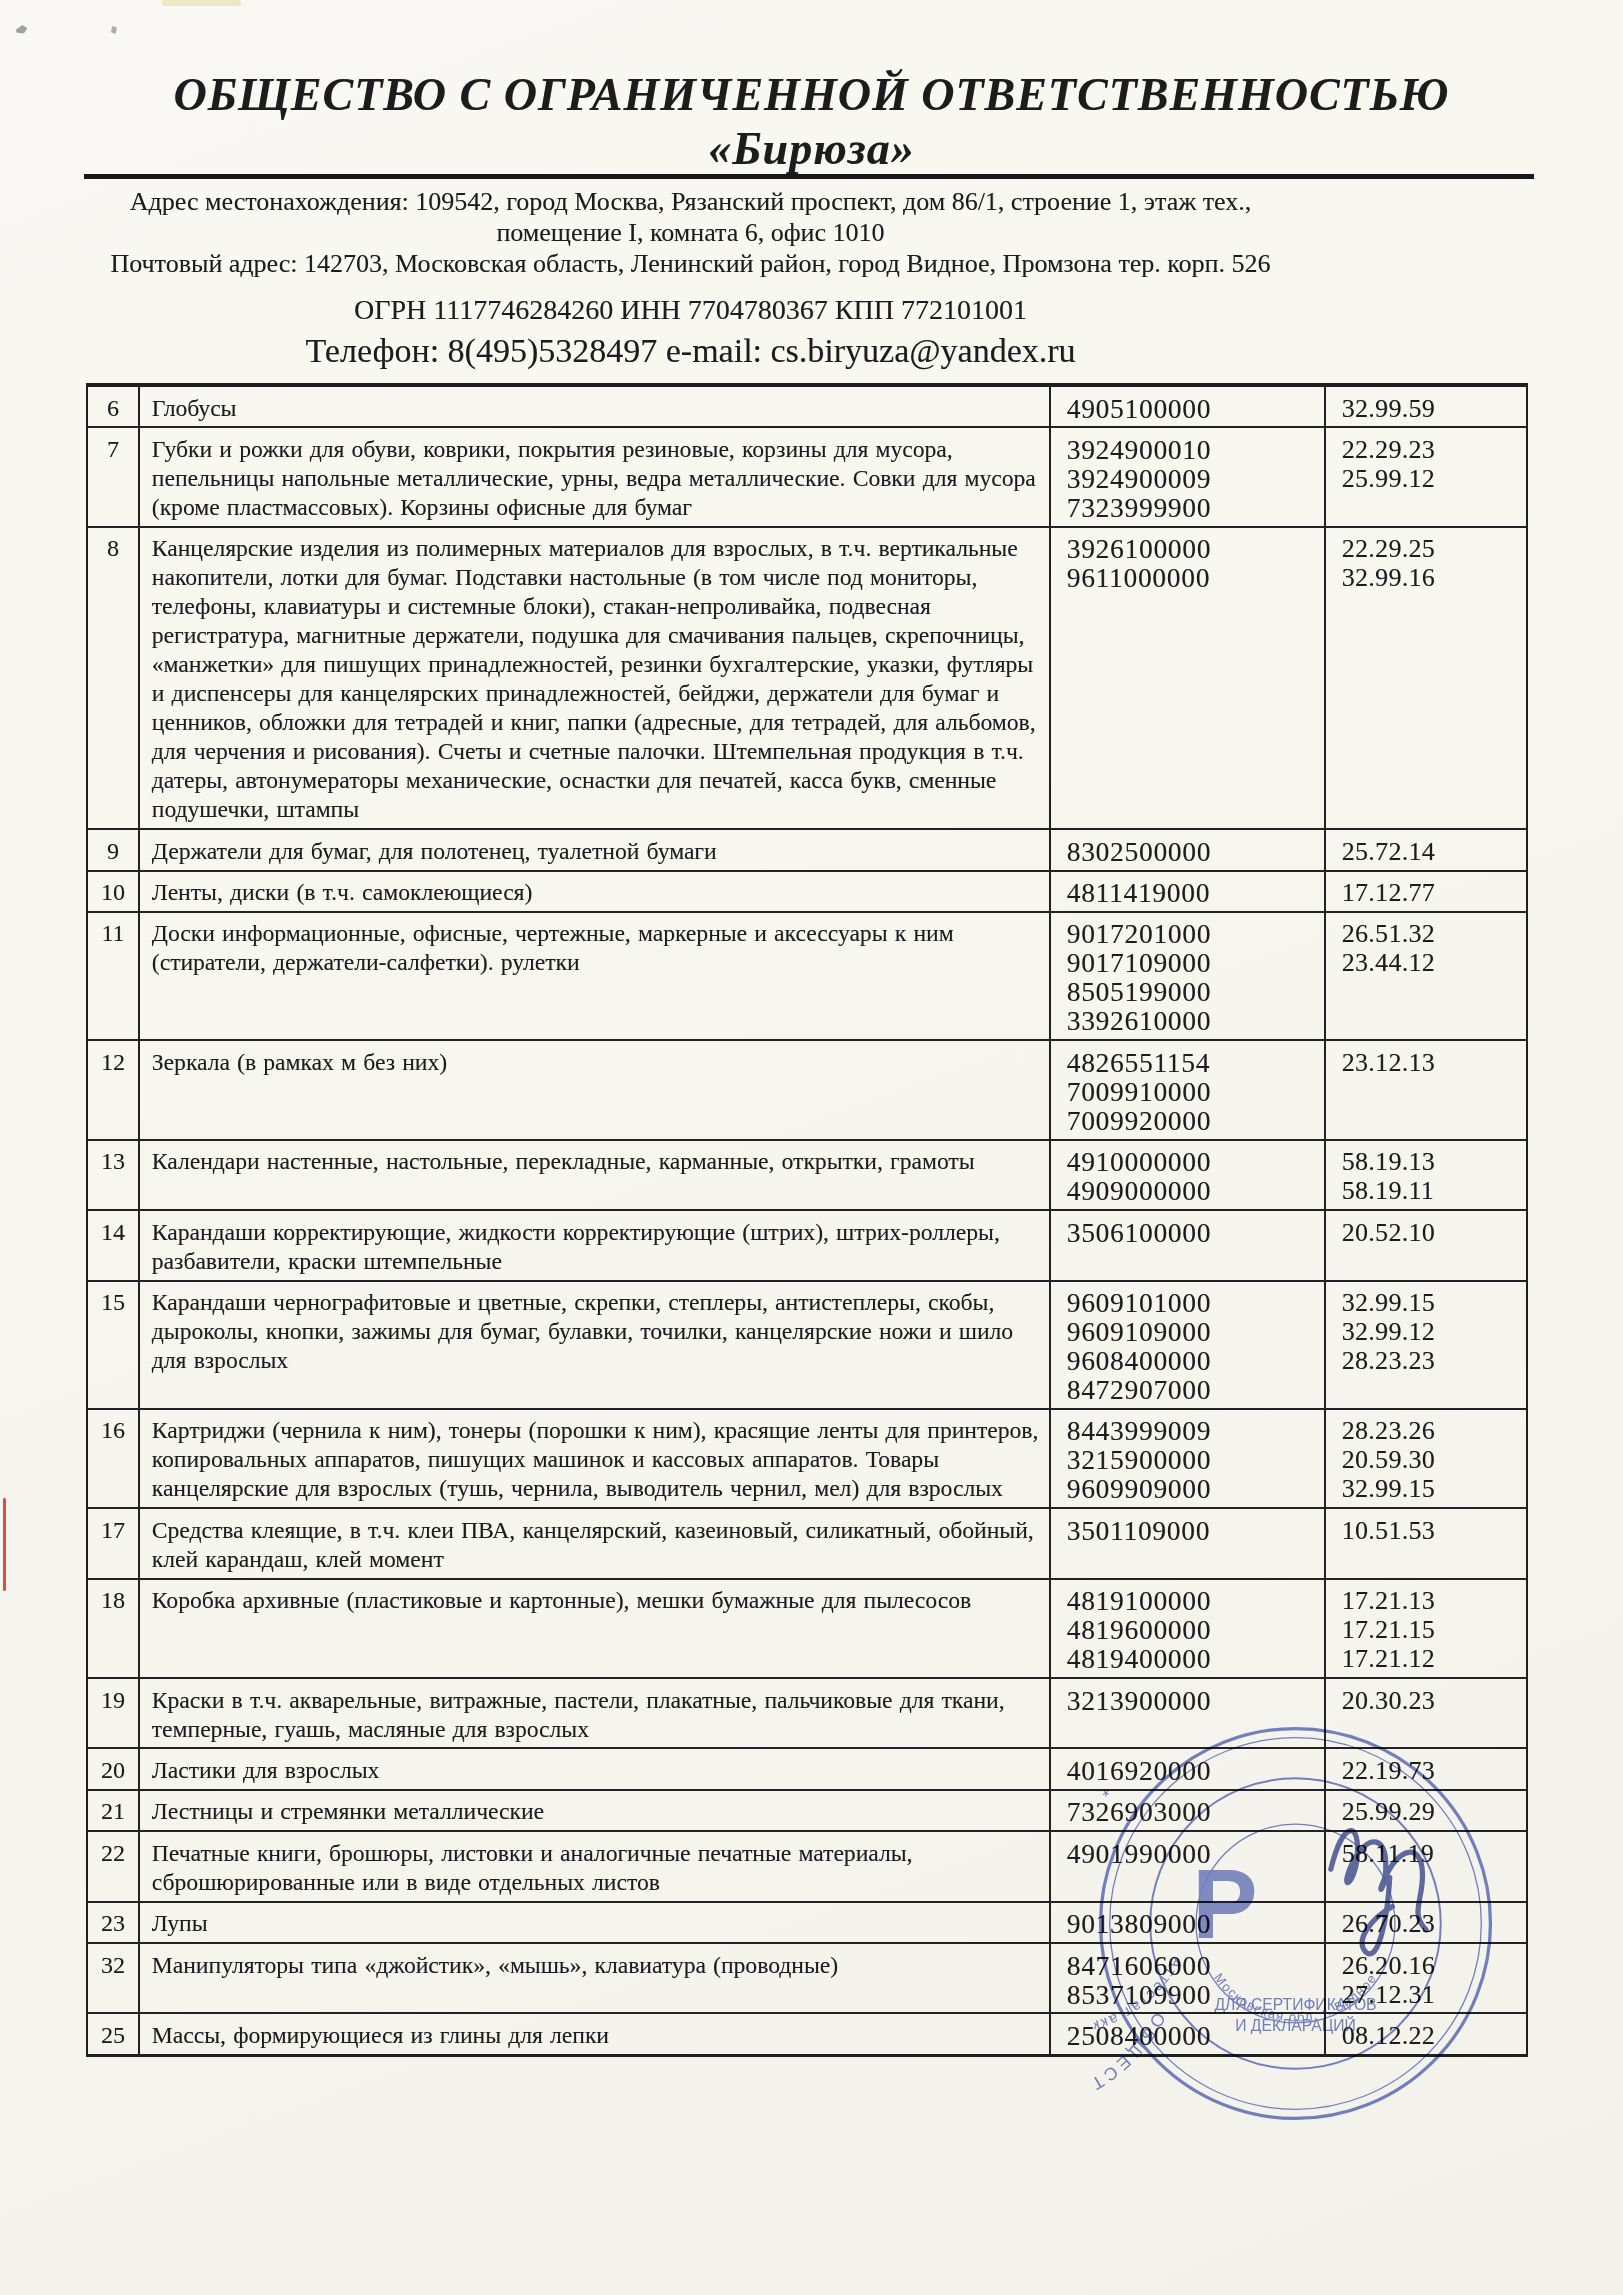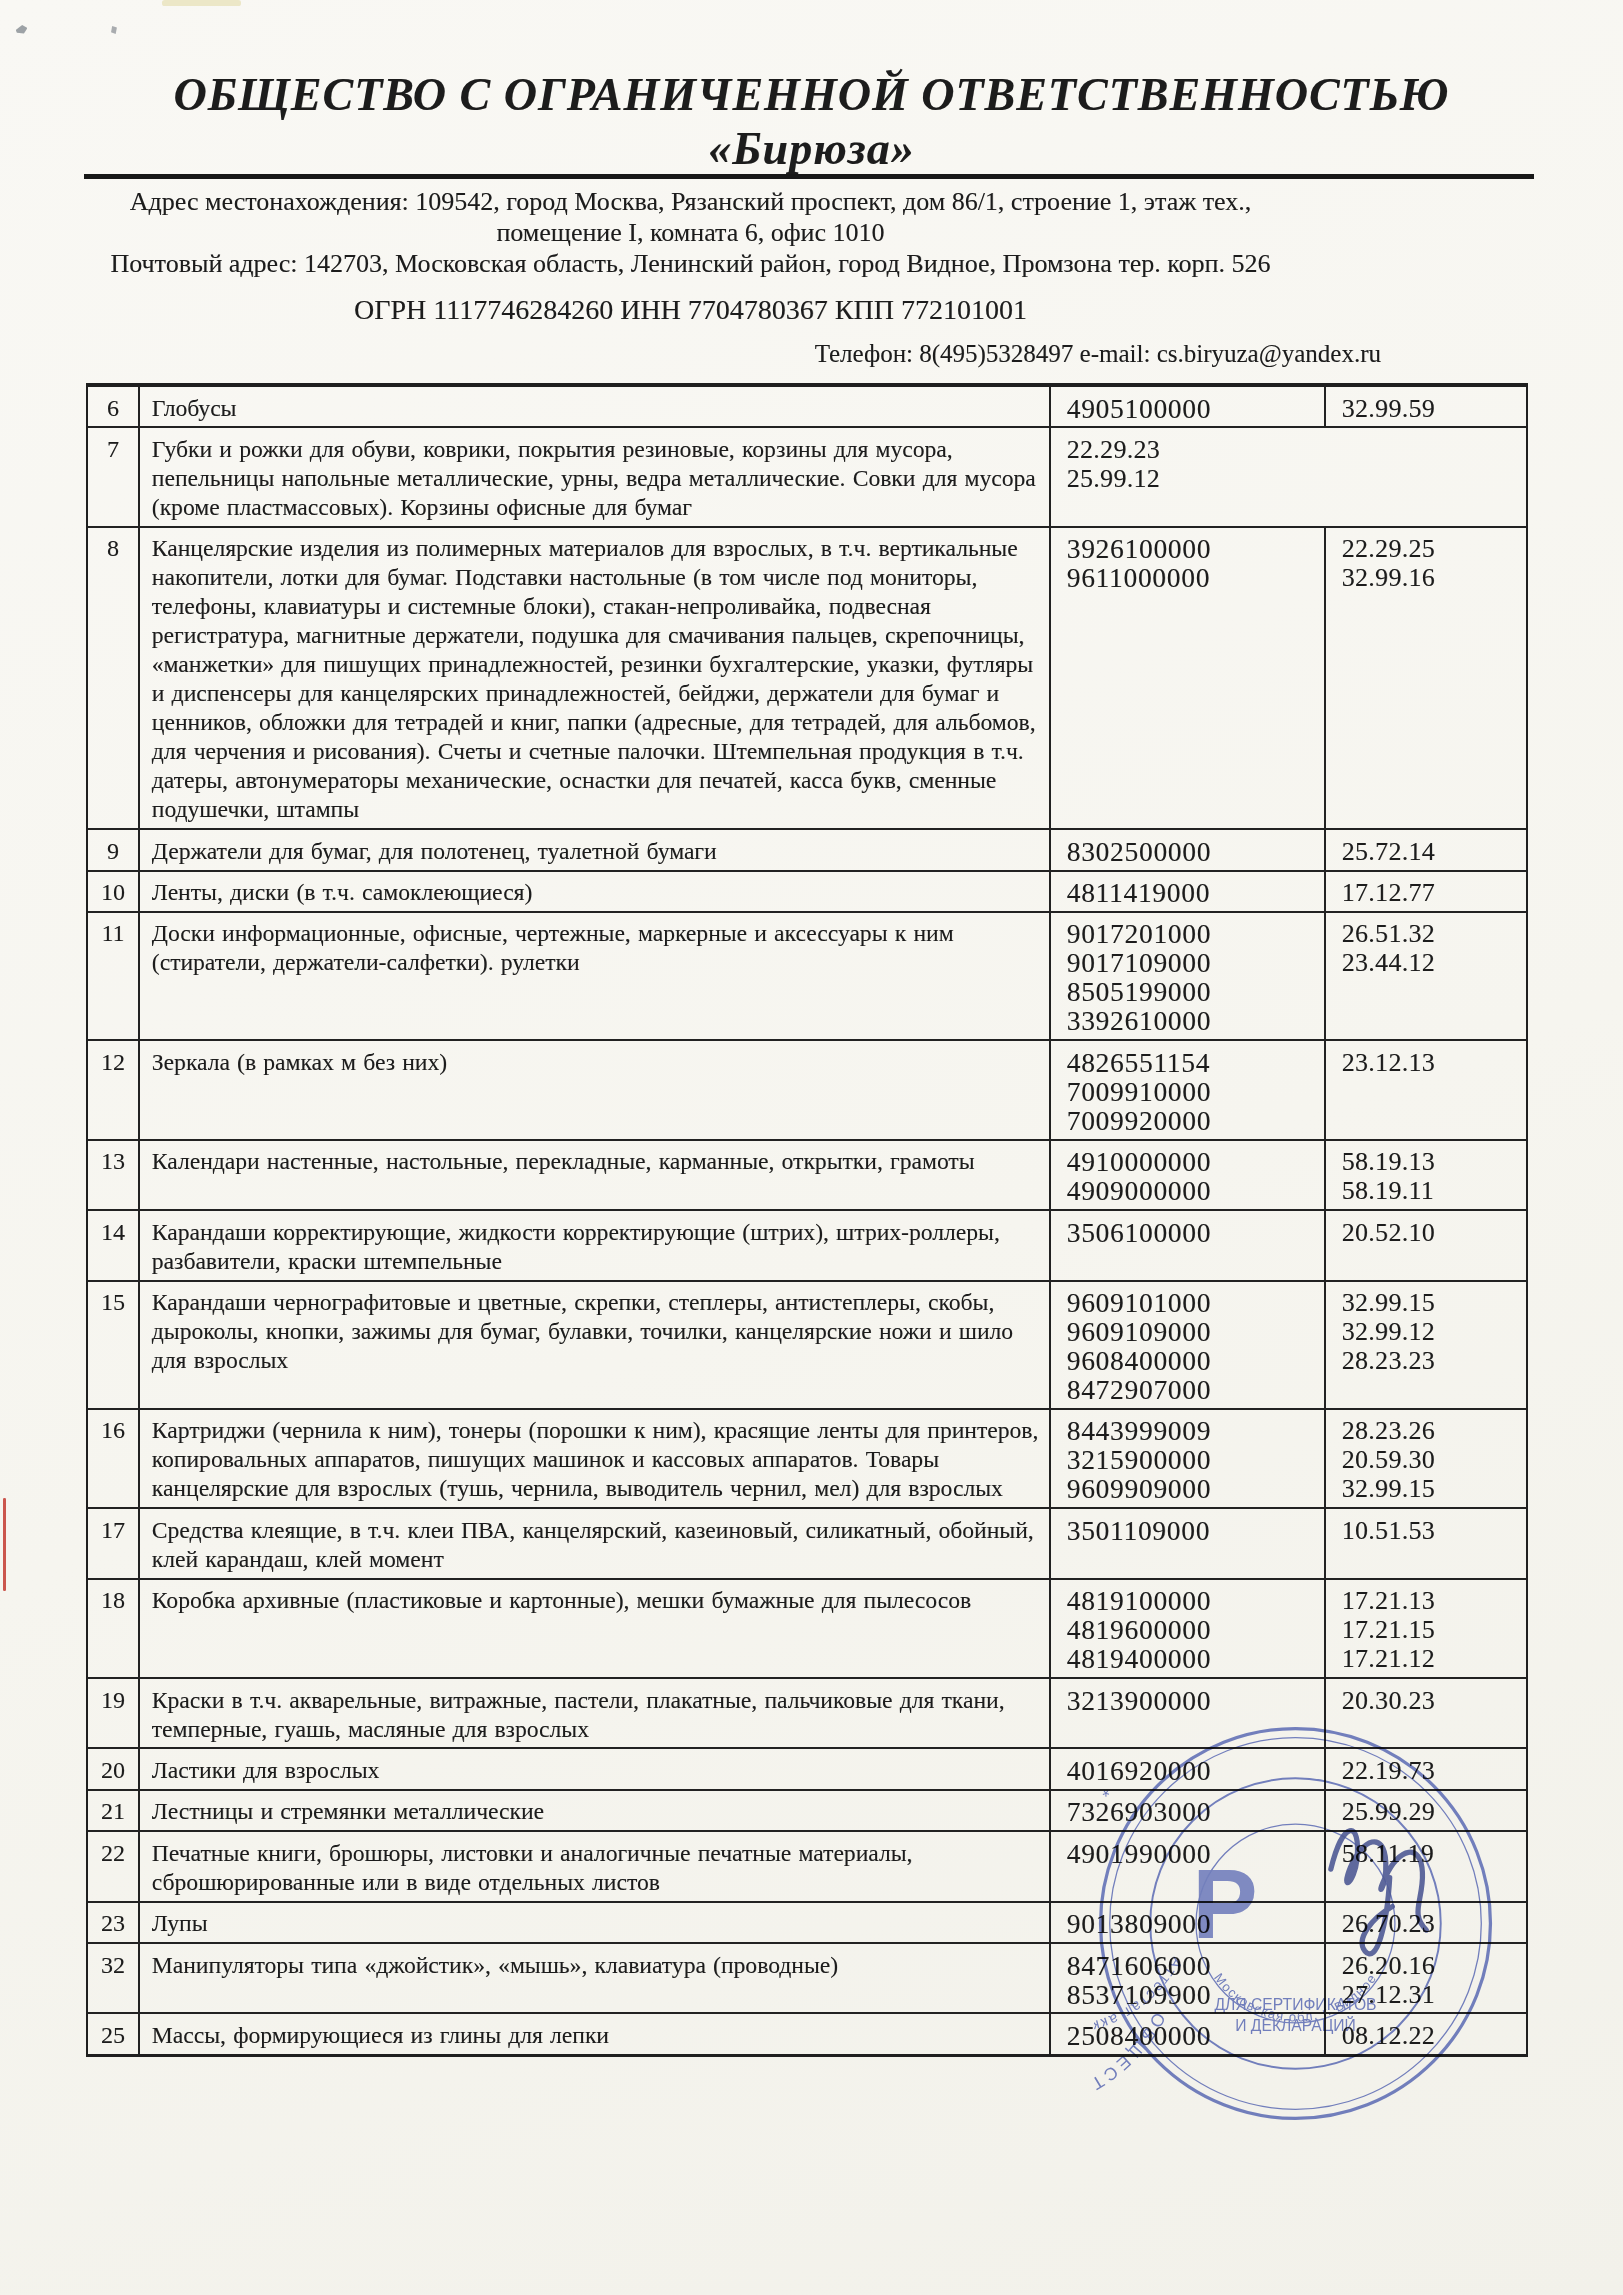--- a/index.html
+++ b/index.html
@@ -13,21 +13,21 @@
   .title-line{position:absolute;left:0;width:1623px;text-align:center;
     font-weight:bold;font-style:italic;letter-spacing:1px;font-size:46px;white-space:nowrap;}
   .title-1{top:68px;}
   .title-2{top:122px;}
   .head-rule{position:absolute;left:84px;top:174px;width:1450px;height:5.2px;background:#181818;}
   .head-line{position:absolute;left:0;width:1381px;text-align:center;font-size:26px;white-space:nowrap;}
   .addr-1{top:187px;}
   .addr-2{top:218px;}
   .addr-3{top:249px;}
   .ogrn-line{top:294px;font-size:28px;}
-  .phone-line{top:340px;font-size:25px;text-align:right;}
+  .phone-line{top:332px;font-size:34px;}
   
   .doc-table{position:absolute;left:86px;top:383px;width:1438px;
     border:2.6px solid #1f1f1f;border-top-width:4.6px;border-bottom-width:3.3px;background:transparent;}
   .row{display:grid;grid-template-columns:52px 911px 275px 1fr;border-bottom:2.6px solid #222;}
   .row:last-child{border-bottom:none;}
   .cell{padding:6.5px 10.5px 3.9px 11.8px;line-height:29px;}
   .cell.num{font-size:24px;text-align:center;padding-left:1.3px;padding-right:1.3px;border-right:2px solid #222;}
   .cell.desc{font-size:23.6px;border-right:2px solid #222;word-spacing:1.3px;}
   .cell.codes{font-size:27.5px;letter-spacing:0.7px;border-right:2px solid #222;padding-left:15.7px;
     font-variant-numeric:lining-nums;}
@@ -74,20 +74,25 @@
       <div class="cell codes">
             <div class="num-line">4905100000</div>
           </div>
       <div class="cell okpd">
             <div class="okpd-line">32.99.59</div>
           </div>
     </div>
         <div class="row">
       <div class="cell num">7</div>
       <div class="cell desc">Губки и рожки для обуви, коврики, покрытия резиновые, корзины для мусора, пепельницы напольные металлические, урны, ведра металлические. Совки для мусора (кроме пластмассовых). Корзины офисные для бумаг</div>
+      <div class="cell codes">
+            <div class="num-line">3924900010</div>
+            <div class="num-line">3924900009</div>
+            <div class="num-line">7323999900</div>
+          </div>
       <div class="cell okpd">
             <div class="okpd-line">22.29.23</div>
             <div class="okpd-line">25.99.12</div>
           </div>
     </div>
         <div class="row">
       <div class="cell num">8</div>
       <div class="cell desc">Канцелярские изделия из полимерных материалов для взрослых, в т.ч. вертикальные накопители, лотки для бумаг. Подставки настольные (в том числе под мониторы, телефоны, клавиатуры и системные блоки), стакан-непроливайка, подвесная регистратура, магнитные держатели, подушка для смачивания пальцев, скрепочницы, «манжетки» для пишущих принадлежностей, резинки бухгалтерские, указки, футляры и диспенсеры для канцелярских принадлежностей, бейджи, держатели для бумаг и ценников, обложки для тетрадей и книг, папки (адресные, для тетрадей, для альбомов, для черчения и рисования). Счеты и счетные палочки. Штемпельная продукция в т.ч. датеры, автонумераторы механические, оснастки для печатей, касса букв, сменные подушечки, штампы</div>
       <div class="cell codes">
             <div class="num-line">3926100000</div>

